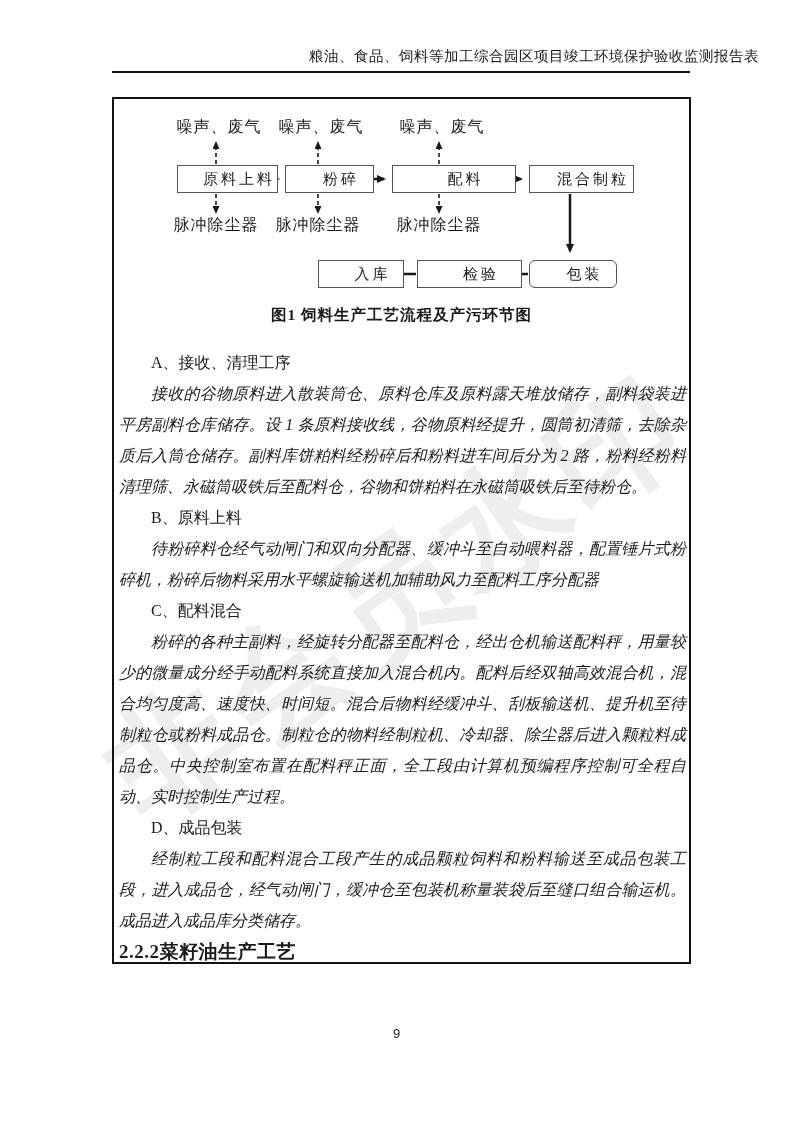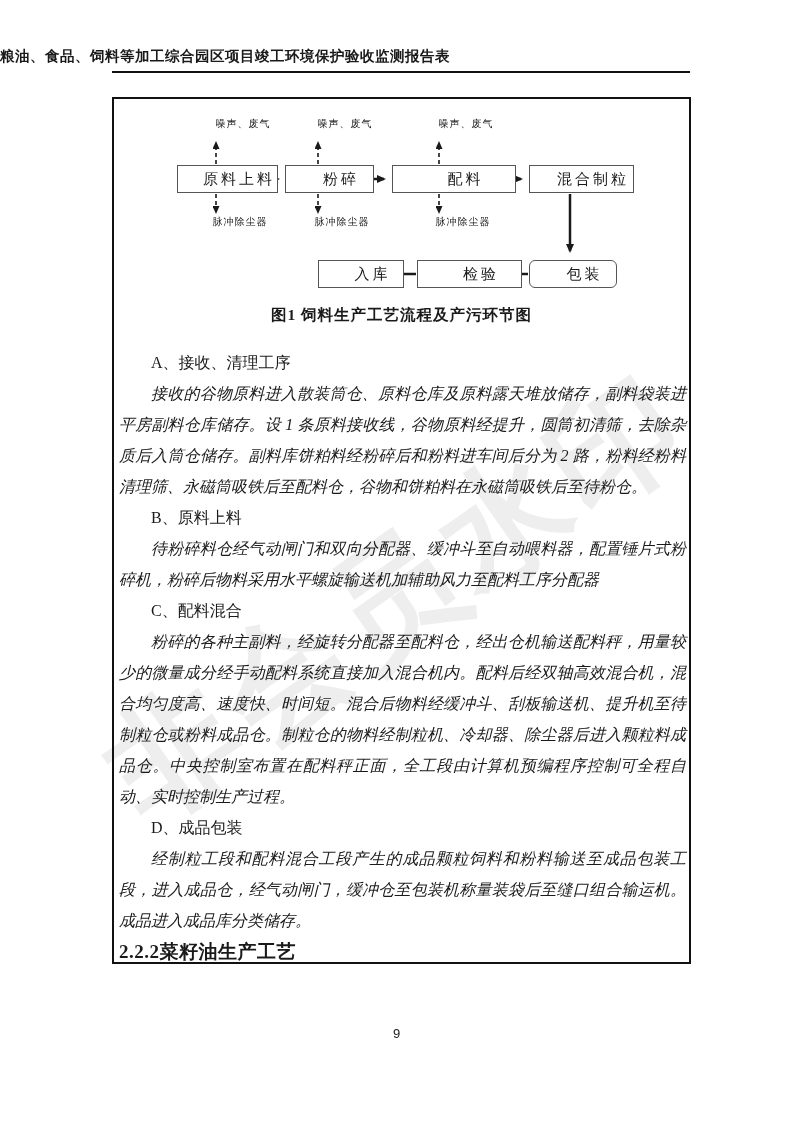--- a/index.html
+++ b/index.html
@@ -7,21 +7,21 @@
     position:relative;
     width:793px;height:1122px;
     background:#fff;
     font-family:"Liberation Serif", serif;
     color:#1a1a1a;
     overflow:hidden;
   }
   
   .header-title{
     position:absolute;top:47px;left:0;width:759px;
-    text-align:left;font-size:14.5px;font-weight:700;
+    text-align:right;font-size:14.5px;font-weight:400;
     letter-spacing:.5px;z-index:2;
   }
   .header-rule{
     position:absolute;top:71px;left:112px;width:578px;height:0;
     border-top:2px solid #111;z-index:2;
   }
   
   .watermark{
     position:absolute;left:397px;top:598px;
     transform:translate(-50%,-50%) rotate(-35deg);
@@ -43,21 +43,21 @@
   .flow-svg{position:absolute;left:0;top:0;z-index:1;}
   .fbox{
     position:absolute;height:26px;border:1.5px solid #555;
     display:flex;align-items:center;justify-content:center;
     font-size:15px;letter-spacing:3px;background:#fff;z-index:2;
     white-space:nowrap;
     padding-left:23px;
   }
   .dlabel{
     position:absolute;transform:translateX(-50%);
-    font-size:10px;white-space:nowrap;z-index:2;letter-spacing:1px;margin-left:24px;
+    font-size:16px;white-space:nowrap;z-index:2;letter-spacing:1px;
   }
   .fig-caption{
     position:absolute;top:206px;left:0;width:575px;
     text-align:center;font-size:15.5px;font-weight:bold;
     letter-spacing:1px;z-index:2;
   }
   
   .text-body{
     position:relative;z-index:2;
     padding:0 3px 0 5px;

